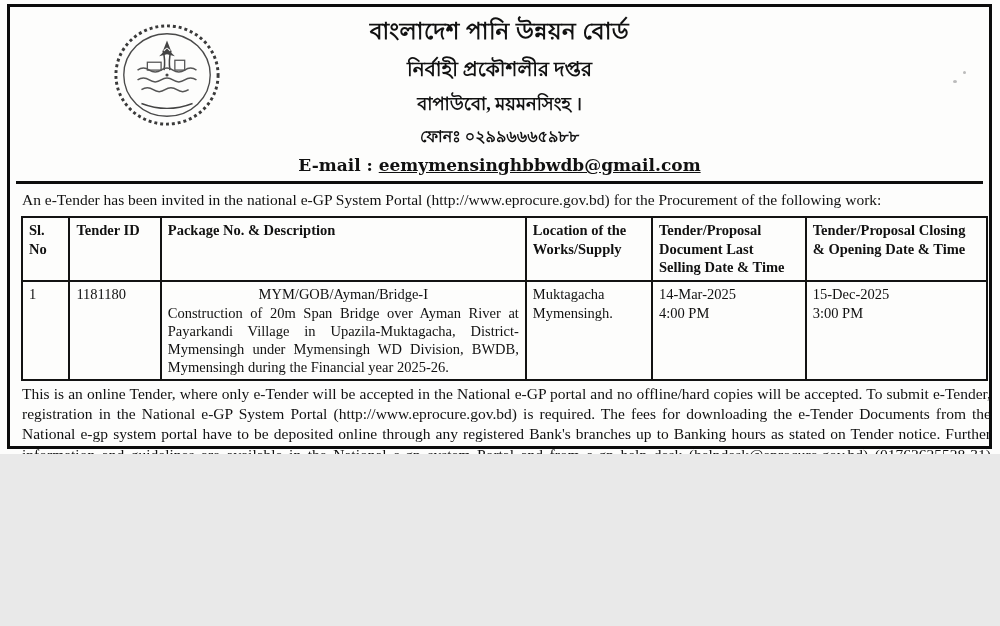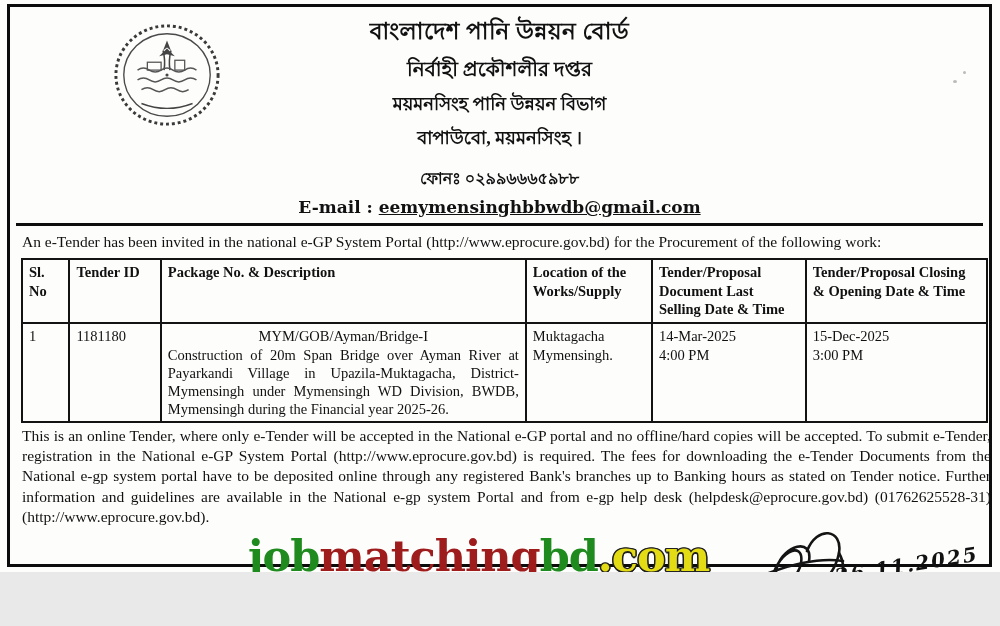--- a/index.html
+++ b/index.html
@@ -1,37 +1,37 @@
 <!DOCTYPE html>
 <html><head>
 <meta charset="utf-8">
 <style>
   html,body{margin:0;padding:0;background:#e9e9e9;}
   .page{
-    position:relative;width:1000px;height:572px;background:#fdfdfc;
+    position:relative;width:1000px;height:454px;background:#fdfdfc;
     font-family:"Liberation Serif", serif;color:#111;overflow:hidden;
     box-sizing:border-box;
     text-decoration:underline;
   }
   .page-border{
     position:absolute;left:7px;top:4px;right:8px;bottom:5px;
     border:3px solid #0c0c0c;pointer-events:none;
   }
   .inner{
     position:absolute;left:12px;top:7px;right:13px;bottom:8px;
     padding:2px 8px 0 8px;box-sizing:border-box;
   }
   
   .letterhead{position:relative;text-align:center;padding-top:4px;}
   .seal{position:absolute;left:88px;top:10px;width:118px;height:112px;}
   .lh1{font-size:23px;font-weight:bold;letter-spacing:.5px;}
   .lh2{font-size:20px;font-weight:bold;margin-top:2px;}
   .lh3{font-size:18px;font-weight:bold;margin-top:3px;}
   .lh4{font-size:18px;font-weight:bold;margin-top:3px;}
-  .lh-phone{font-size:16px;font-weight:bold;margin-top:11px;}
+  .lh-phone{font-size:16px;font-weight:bold;margin-top:3px;}
   .lh-email{font-size:17px;font-weight:bold;margin-top:4px;font-family:"DejaVu Serif",serif;}
   .lh-email .addr{text-decoration:underline;}
   .head-rule{border:0;border-top:3px solid #0d0d0d;margin:6px -4px 0 -4px;}
   
   .memo-row{position:relative;height:48px;font-size:15.5px;}
   .memo-no{position:absolute;left:2px;top:7px;}
   .memo-date{position:absolute;right:28px;top:4px;}
   .doc-title{
     position:absolute;left:0;right:0;top:12px;text-align:center;
     font-size:21px;font-weight:bold;letter-spacing:.3px;
@@ -99,21 +99,20 @@
         <path d="M30 52 q6 -4 12 0 q6 4 12 0 q6 -4 12 0 q6 4 12 0 q6 -4 12 0" stroke="#555" fill="none" stroke-width="1.5"></path>
         <path d="M30 62 q6 -4 12 0 q6 4 12 0 q6 -4 12 0 q6 4 12 0 q6 -4 12 0" stroke="#555" fill="none" stroke-width="1.5"></path>
         <path d="M34 72 q6 -4 12 0 q6 4 12 0 q6 -4 12 0 q6 4 12 0" stroke="#555" fill="none" stroke-width="1.5"></path>
         <rect x="40" y="44" width="14" height="8" fill="none" stroke="#555" stroke-width="1.3"></rect>
         <rect x="68" y="42" width="10" height="10" fill="none" stroke="#555" stroke-width="1.3"></rect>
         <path d="M34 86 q26 10 52 0" stroke="#444" fill="none" stroke-width="1.4"></path>
         <circle cx="60" cy="57" r="1.6" fill="#444"></circle>
       </svg>
       <div class="lh1">বাংলাদেশ পানি উন্নয়ন বোর্ড</div>
       <div class="lh2">নির্বাহী প্রকৌশলীর দপ্তর</div>
-      <div class="lh3">ময়মনসিংহ পানি উন্নয়ন বিভাগ</div>
       <div class="lh4">বাপাউবো, ময়মনসিংহ ।</div>
       <div class="lh-phone">ফোনঃ ০২৯৯৬৬৬৫৯৮৮</div>
       <div class="lh-email">
         <span>E-mail :</span>
         <span class="addr">eemymensinghbbwdb@gmail.com</span>
       </div>
       <hr class="head-rule">
     </div>
 
 

